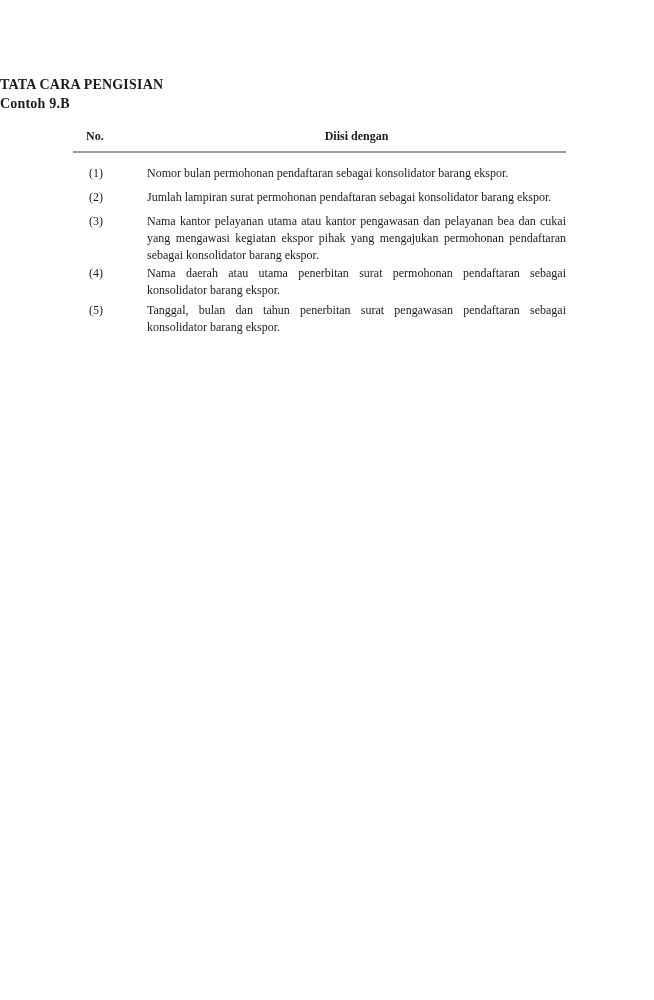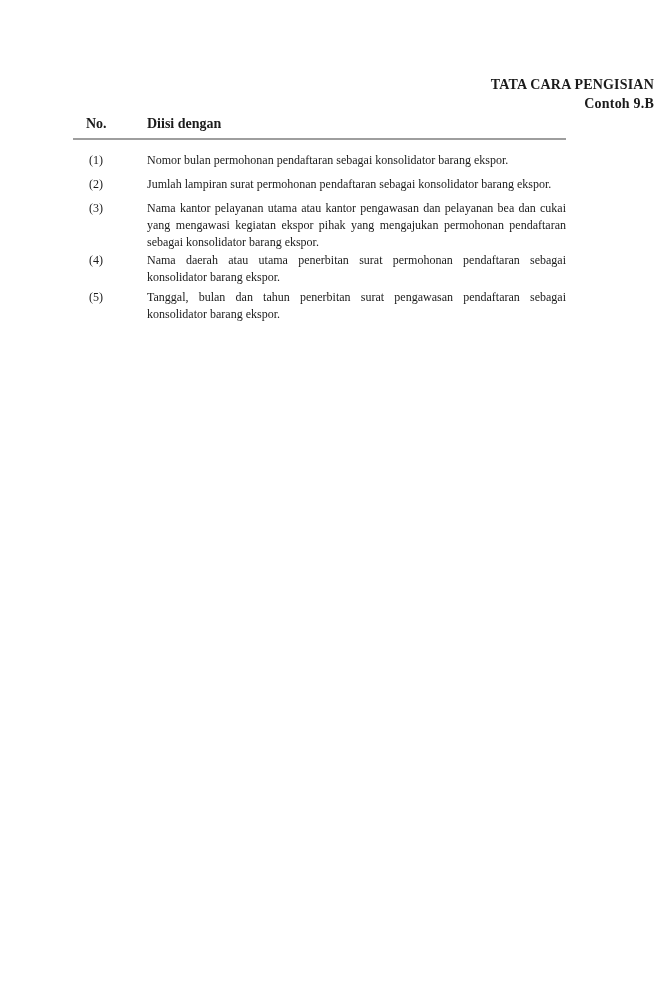--- a/index.html
+++ b/index.html
@@ -20,44 +20,45 @@
     color: var(--text, #1b1b1b);
     overflow: hidden;
   }
   .page {
     position: relative;
     width: 654px;
     height: 1000px;
   }
   .doc-title {
     padding-top: 75px;
-    text-align: right;
+    text-align: left;
     font-weight: bold;
     font-size: 14px;
     line-height: 19px;
     letter-spacing: 0.2px;
   }
   .table {
     margin-left: 73px;
     margin-right: 88px; 
   }
   .thead {
     display: flex;
-    margin-top: 3px;
+    margin-top: 16px;
     padding-bottom: 7px;
     font-weight: bold;
-    font-size: 14px;
+    font-size: 12px;
     line-height: 15px;
   }
   .th-no {
     width: 74px;
     padding-left: 13px;
   }
   .th-desc {
     flex: 1;
+    text-align: center;
   }
   .header-rule {
     height: 0;
     border-bottom: 2px solid var(--rule, #9e9e9e);
   }
   .tbody {
     margin-top: 12px;
     font-size: 12px;
     line-height: 17px;
   }

